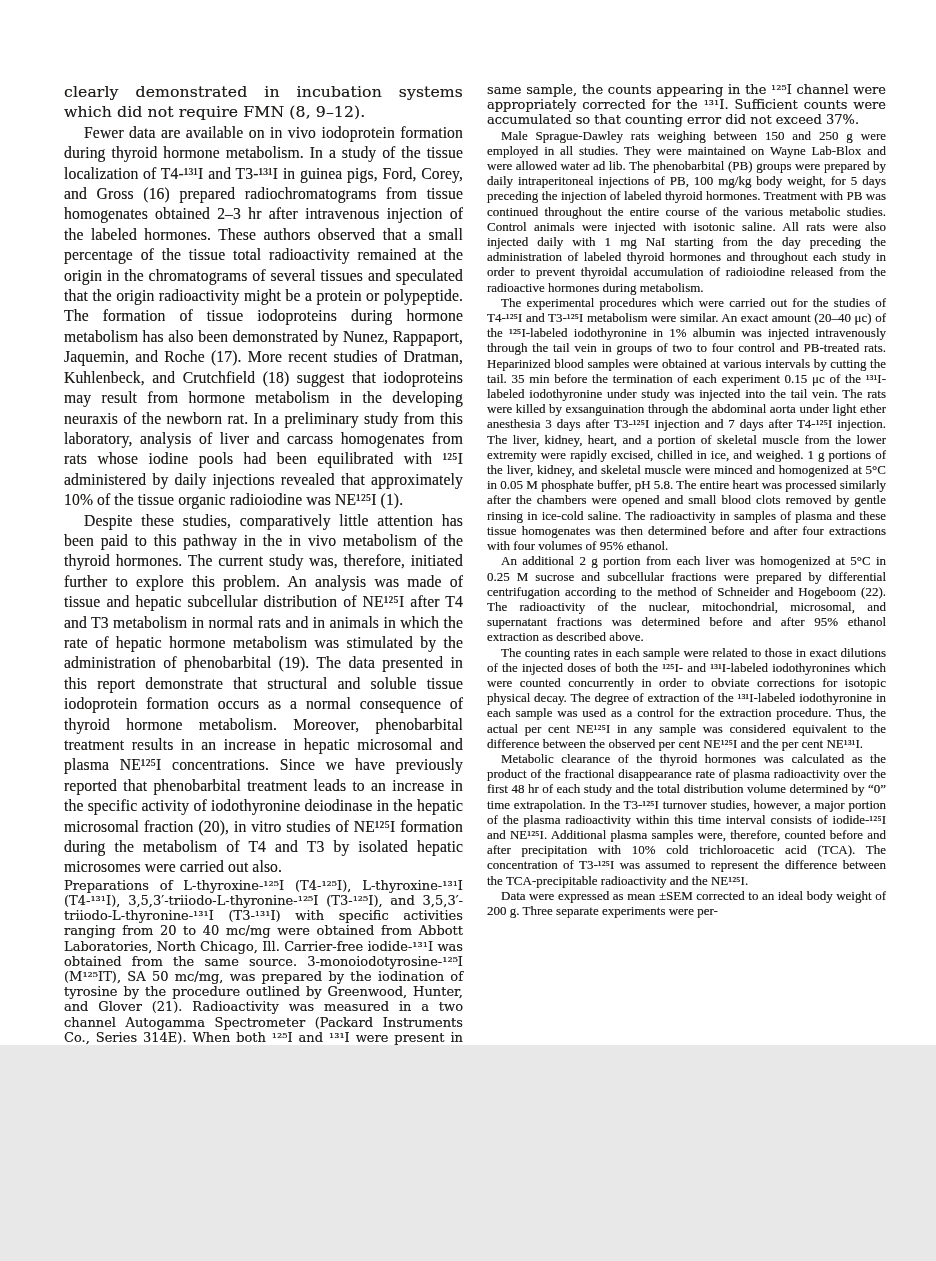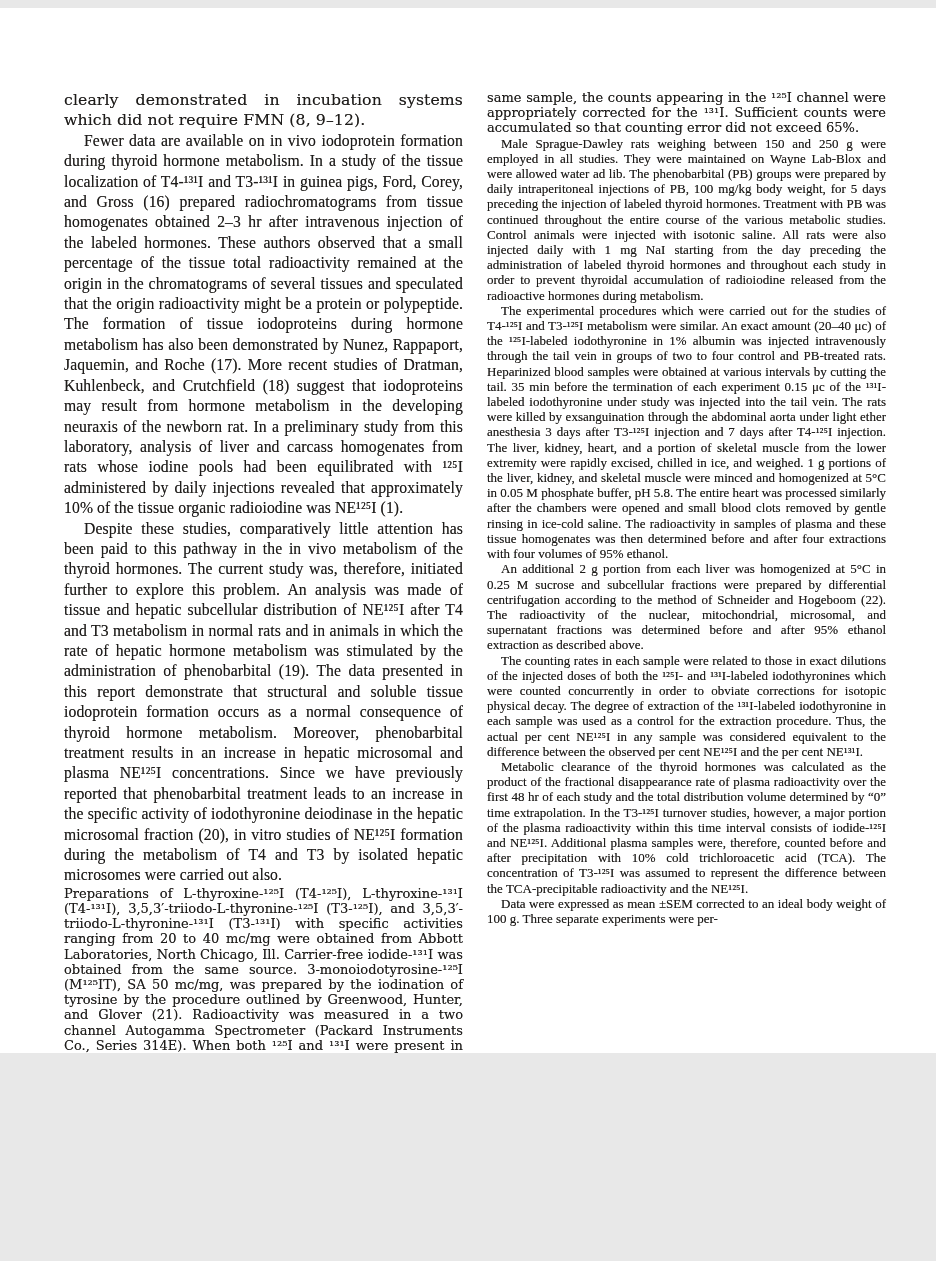--- a/index.html
+++ b/index.html
@@ -1,20 +1,20 @@
 <!DOCTYPE html>
 <html><head>
 <meta charset="utf-8">
 <style>
   html, body { margin: 0; padding: 0; background: #e8e8e8; }
   .page {
     position: relative;
     width: 936px;
     height: 1045px;
-    margin: 8px auto;
+    margin: 0 auto;
     background: #ffffff;
     color: #1e1c1a;
     font-family: "DejaVu Serif", "Liberation Serif", serif;
     overflow: hidden;
     text-shadow: 0 0 0.4px rgba(20,18,16,0.55);
   }
   .columns {
     position: absolute;
     left: 64px;
     top: 82px;
@@ -68,27 +68,27 @@
     <div class="col">
       <p class="intro">clearly demonstrated in incubation systems which did not require FMN (8, 9–12).</p>
       <p class="intro indent">Fewer data are available on in vivo iodoprotein formation during thyroid hormone metabolism. In a study of the tissue localization of T4-¹³¹I and T3-¹³¹I in guinea pigs, Ford, Corey, and Gross (16) prepared radiochromatograms from tissue homogenates obtained 2–3 hr after intravenous injection of the labeled hormones. These authors observed that a small percentage of the tissue total radioactivity remained at the origin in the chromatograms of several tissues and speculated that the origin radioactivity might be a protein or polypeptide. The formation of tissue iodoproteins during hormone metabolism has also been demonstrated by Nunez, Rappaport, Jaquemin, and Roche (17). More recent studies of Dratman, Kuhlenbeck, and Crutchfield (18) suggest that iodoproteins may result from hormone metabolism in the developing neuraxis of the newborn rat. In a preliminary study from this laboratory, analysis of liver and carcass homogenates from rats whose iodine pools had been equilibrated with ¹²⁵I administered by daily injections revealed that approximately 10% of the tissue organic radioiodine was NE¹²⁵I (1).</p>
       <p class="intro indent">Despite these studies, comparatively little attention has been paid to this pathway in the in vivo metabolism of the thyroid hormones. The current study was, therefore, initiated further to explore this problem. An analysis was made of tissue and hepatic subcellular distribution of NE¹²⁵I after T4 and T3 metabolism in normal rats and in animals in which the rate of hepatic hormone metabolism was stimulated by the administration of phenobarbital (19). The data presented in this report demonstrate that structural and soluble tissue iodoprotein formation occurs as a normal consequence of thyroid hormone metabolism. Moreover, phenobarbital treatment results in an increase in hepatic microsomal and plasma NE¹²⁵I concentrations. Since we have previously reported that phenobarbital treatment leads to an increase in the specific activity of iodothyronine deiodinase in the hepatic microsomal fraction (20), in vitro studies of NE¹²⁵I formation during the metabolism of T4 and T3 by isolated hepatic microsomes were carried out also.</p>
 
 
       <p class="small">Preparations of L-thyroxine-¹²⁵I (T4-¹²⁵I), L-thyroxine-¹³¹I (T4-¹³¹I), 3,5,3′-triiodo-L-thyronine-¹²⁵I (T3-¹²⁵I), and 3,5,3′-triiodo-L-thyronine-¹³¹I (T3-¹³¹I) with specific activities ranging from 20 to 40 mc/mg were obtained from Abbott Laboratories, North Chicago, Ill. Carrier-free iodide-¹³¹I was obtained from the same source. 3-monoiodotyrosine-¹²⁵I (M¹²⁵IT), SA 50 mc/mg, was prepared by the iodination of tyrosine by the procedure outlined by Greenwood, Hunter, and Glover (21). Radioactivity was measured in a two channel Autogamma Spectrometer (Packard Instruments Co., Series 314E). When both ¹²⁵I and ¹³¹I were present in the</p>
     </div>
 
     <div class="col">
-      <p class="small">same sample, the counts appearing in the ¹²⁵I channel were appropriately corrected for the ¹³¹I. Sufficient counts were accumulated so that counting error did not exceed 65%.</p>
+      <p class="small">same sample, the counts appearing in the ¹²⁵I channel were appropriately corrected for the ¹³¹I. Sufficient counts were accumulated so that counting error did not exceed 37%.</p>
       <p class="small indent">Male Sprague-Dawley rats weighing between 150 and 250 g were employed in all studies. They were maintained on Wayne Lab-Blox and were allowed water ad lib. The phenobarbital (PB) groups were prepared by daily intraperitoneal injections of PB, 100 mg/kg body weight, for 5 days preceding the injection of labeled thyroid hormones. Treatment with PB was continued throughout the entire course of the various metabolic studies. Control animals were injected with isotonic saline. All rats were also injected daily with 1 mg NaI starting from the day preceding the administration of labeled thyroid hormones and throughout each study in order to prevent thyroidal accumulation of radioiodine released from the radioactive hormones during metabolism.</p>
       <p class="small indent">The experimental procedures which were carried out for the studies of T4-¹²⁵I and T3-¹²⁵I metabolism were similar. An exact amount (20–40 μc) of the ¹²⁵I-labeled iodothyronine in 1% albumin was injected intravenously through the tail vein in groups of two to four control and PB-treated rats. Heparinized blood samples were obtained at various intervals by cutting the tail. 35 min before the termination of each experiment 0.15 μc of the ¹³¹I-labeled iodothyronine under study was injected into the tail vein. The rats were killed by exsanguination through the abdominal aorta under light ether anesthesia 3 days after T3-¹²⁵I injection and 7 days after T4-¹²⁵I injection. The liver, kidney, heart, and a portion of skeletal muscle from the lower extremity were rapidly excised, chilled in ice, and weighed. 1 g portions of the liver, kidney, and skeletal muscle were minced and homogenized at 5°C in 0.05 M phosphate buffer, pH 5.8. The entire heart was processed similarly after the chambers were opened and small blood clots removed by gentle rinsing in ice-cold saline. The radioactivity in samples of plasma and these tissue homogenates was then determined before and after four extractions with four volumes of 95% ethanol.</p>
       <p class="small indent">An additional 2 g portion from each liver was homogenized at 5°C in 0.25 M sucrose and subcellular fractions were prepared by differential centrifugation according to the method of Schneider and Hogeboom (22). The radioactivity of the nuclear, mitochondrial, microsomal, and supernatant fractions was determined before and after 95% ethanol extraction as described above.</p>
       <p class="small indent">The counting rates in each sample were related to those in exact dilutions of the injected doses of both the ¹²⁵I- and ¹³¹I-labeled iodothyronines which were counted concurrently in order to obviate corrections for isotopic physical decay. The degree of extraction of the ¹³¹I-labeled iodothyronine in each sample was used as a control for the extraction procedure. Thus, the actual per cent NE¹²⁵I in any sample was considered equivalent to the difference between the observed per cent NE¹²⁵I and the per cent NE¹³¹I.</p>
       <p class="small indent">Metabolic clearance of the thyroid hormones was calculated as the product of the fractional disappearance rate of plasma radioactivity over the first 48 hr of each study and the total distribution volume determined by “0” time extrapolation. In the T3-¹²⁵I turnover studies, however, a major portion of the plasma radioactivity within this time interval consists of iodide-¹²⁵I and NE¹²⁵I. Additional plasma samples were, therefore, counted before and after precipitation with 10% cold trichloroacetic acid (TCA). The concentration of T3-¹²⁵I was assumed to represent the difference between the TCA-precipitable radioactivity and the NE¹²⁵I.</p>
-      <p class="small indent">Data were expressed as mean ±SEM corrected to an ideal body weight of 100 g. Three separate experiments were per-</p>
+      <p class="small indent">Data were expressed as mean ±SEM corrected to an ideal body weight of 200 g. Three separate experiments were per-</p>
     </div>
 
   </div>
 
   <div class="footer">
     <span class="running-title">Tissue Iodoprotein Formation during Control Hormone Metabolism</span>
     <span class="page-number">2169</span>
   </div>
 </div>
 

